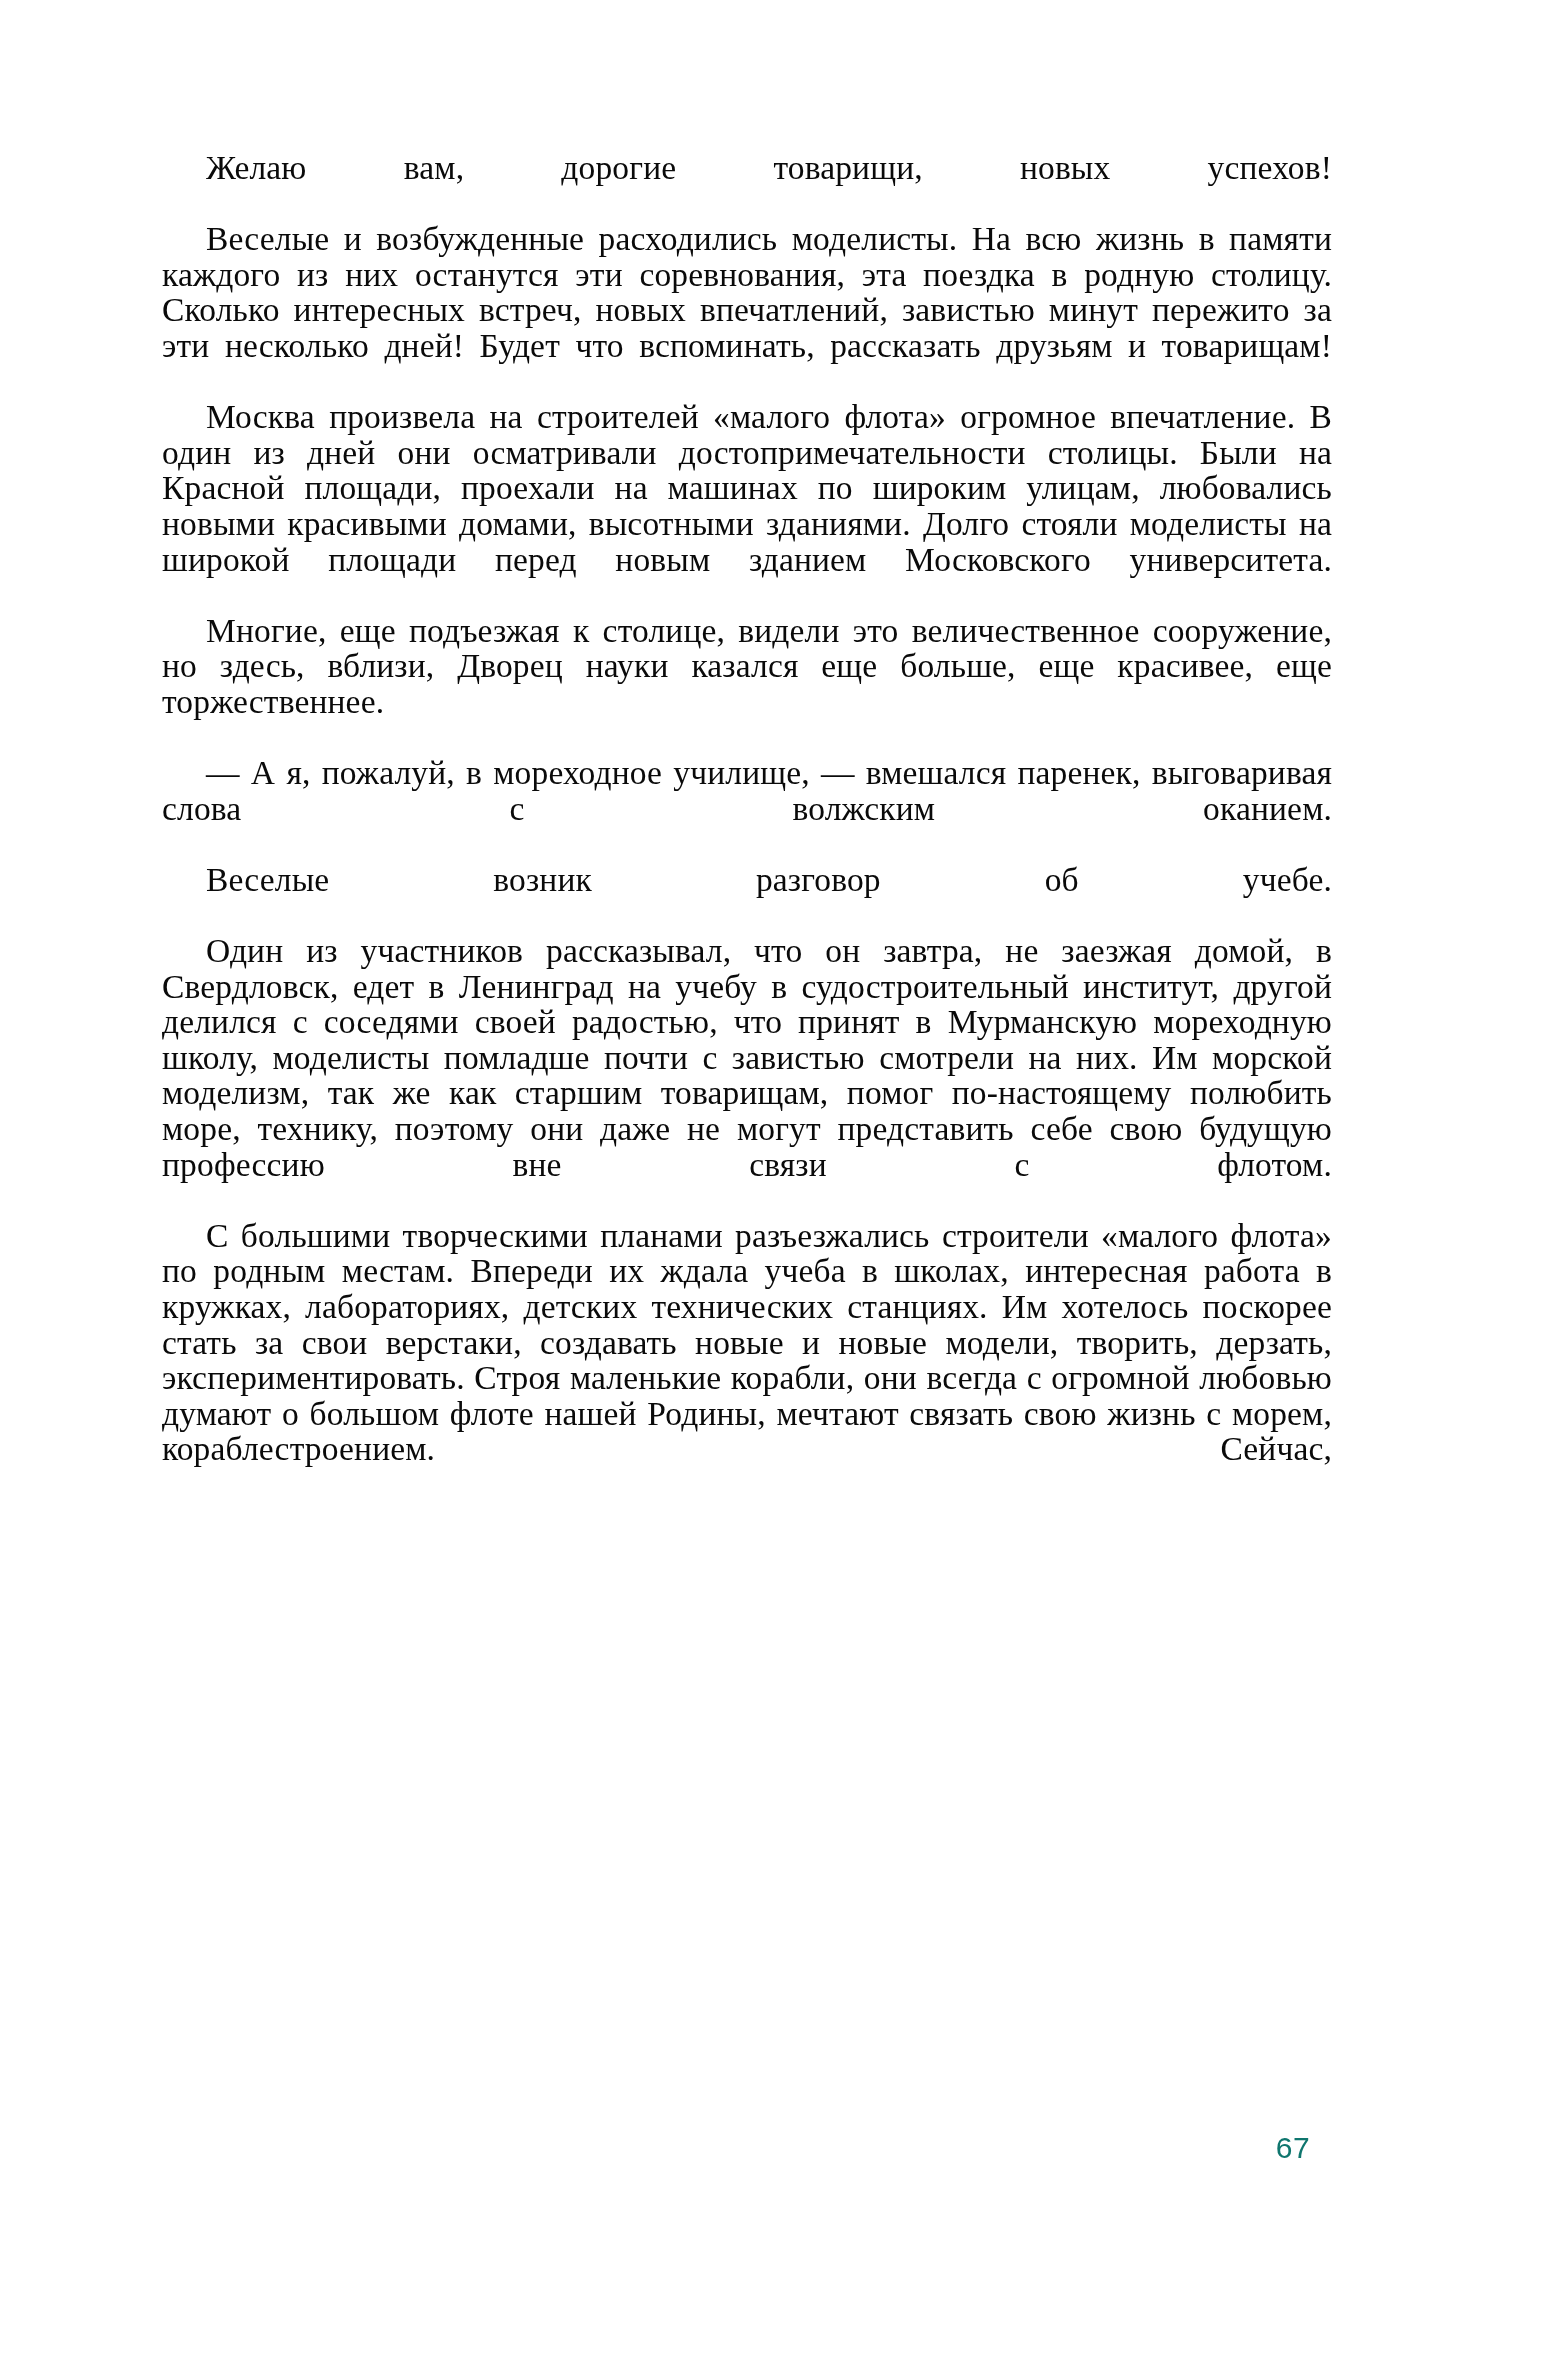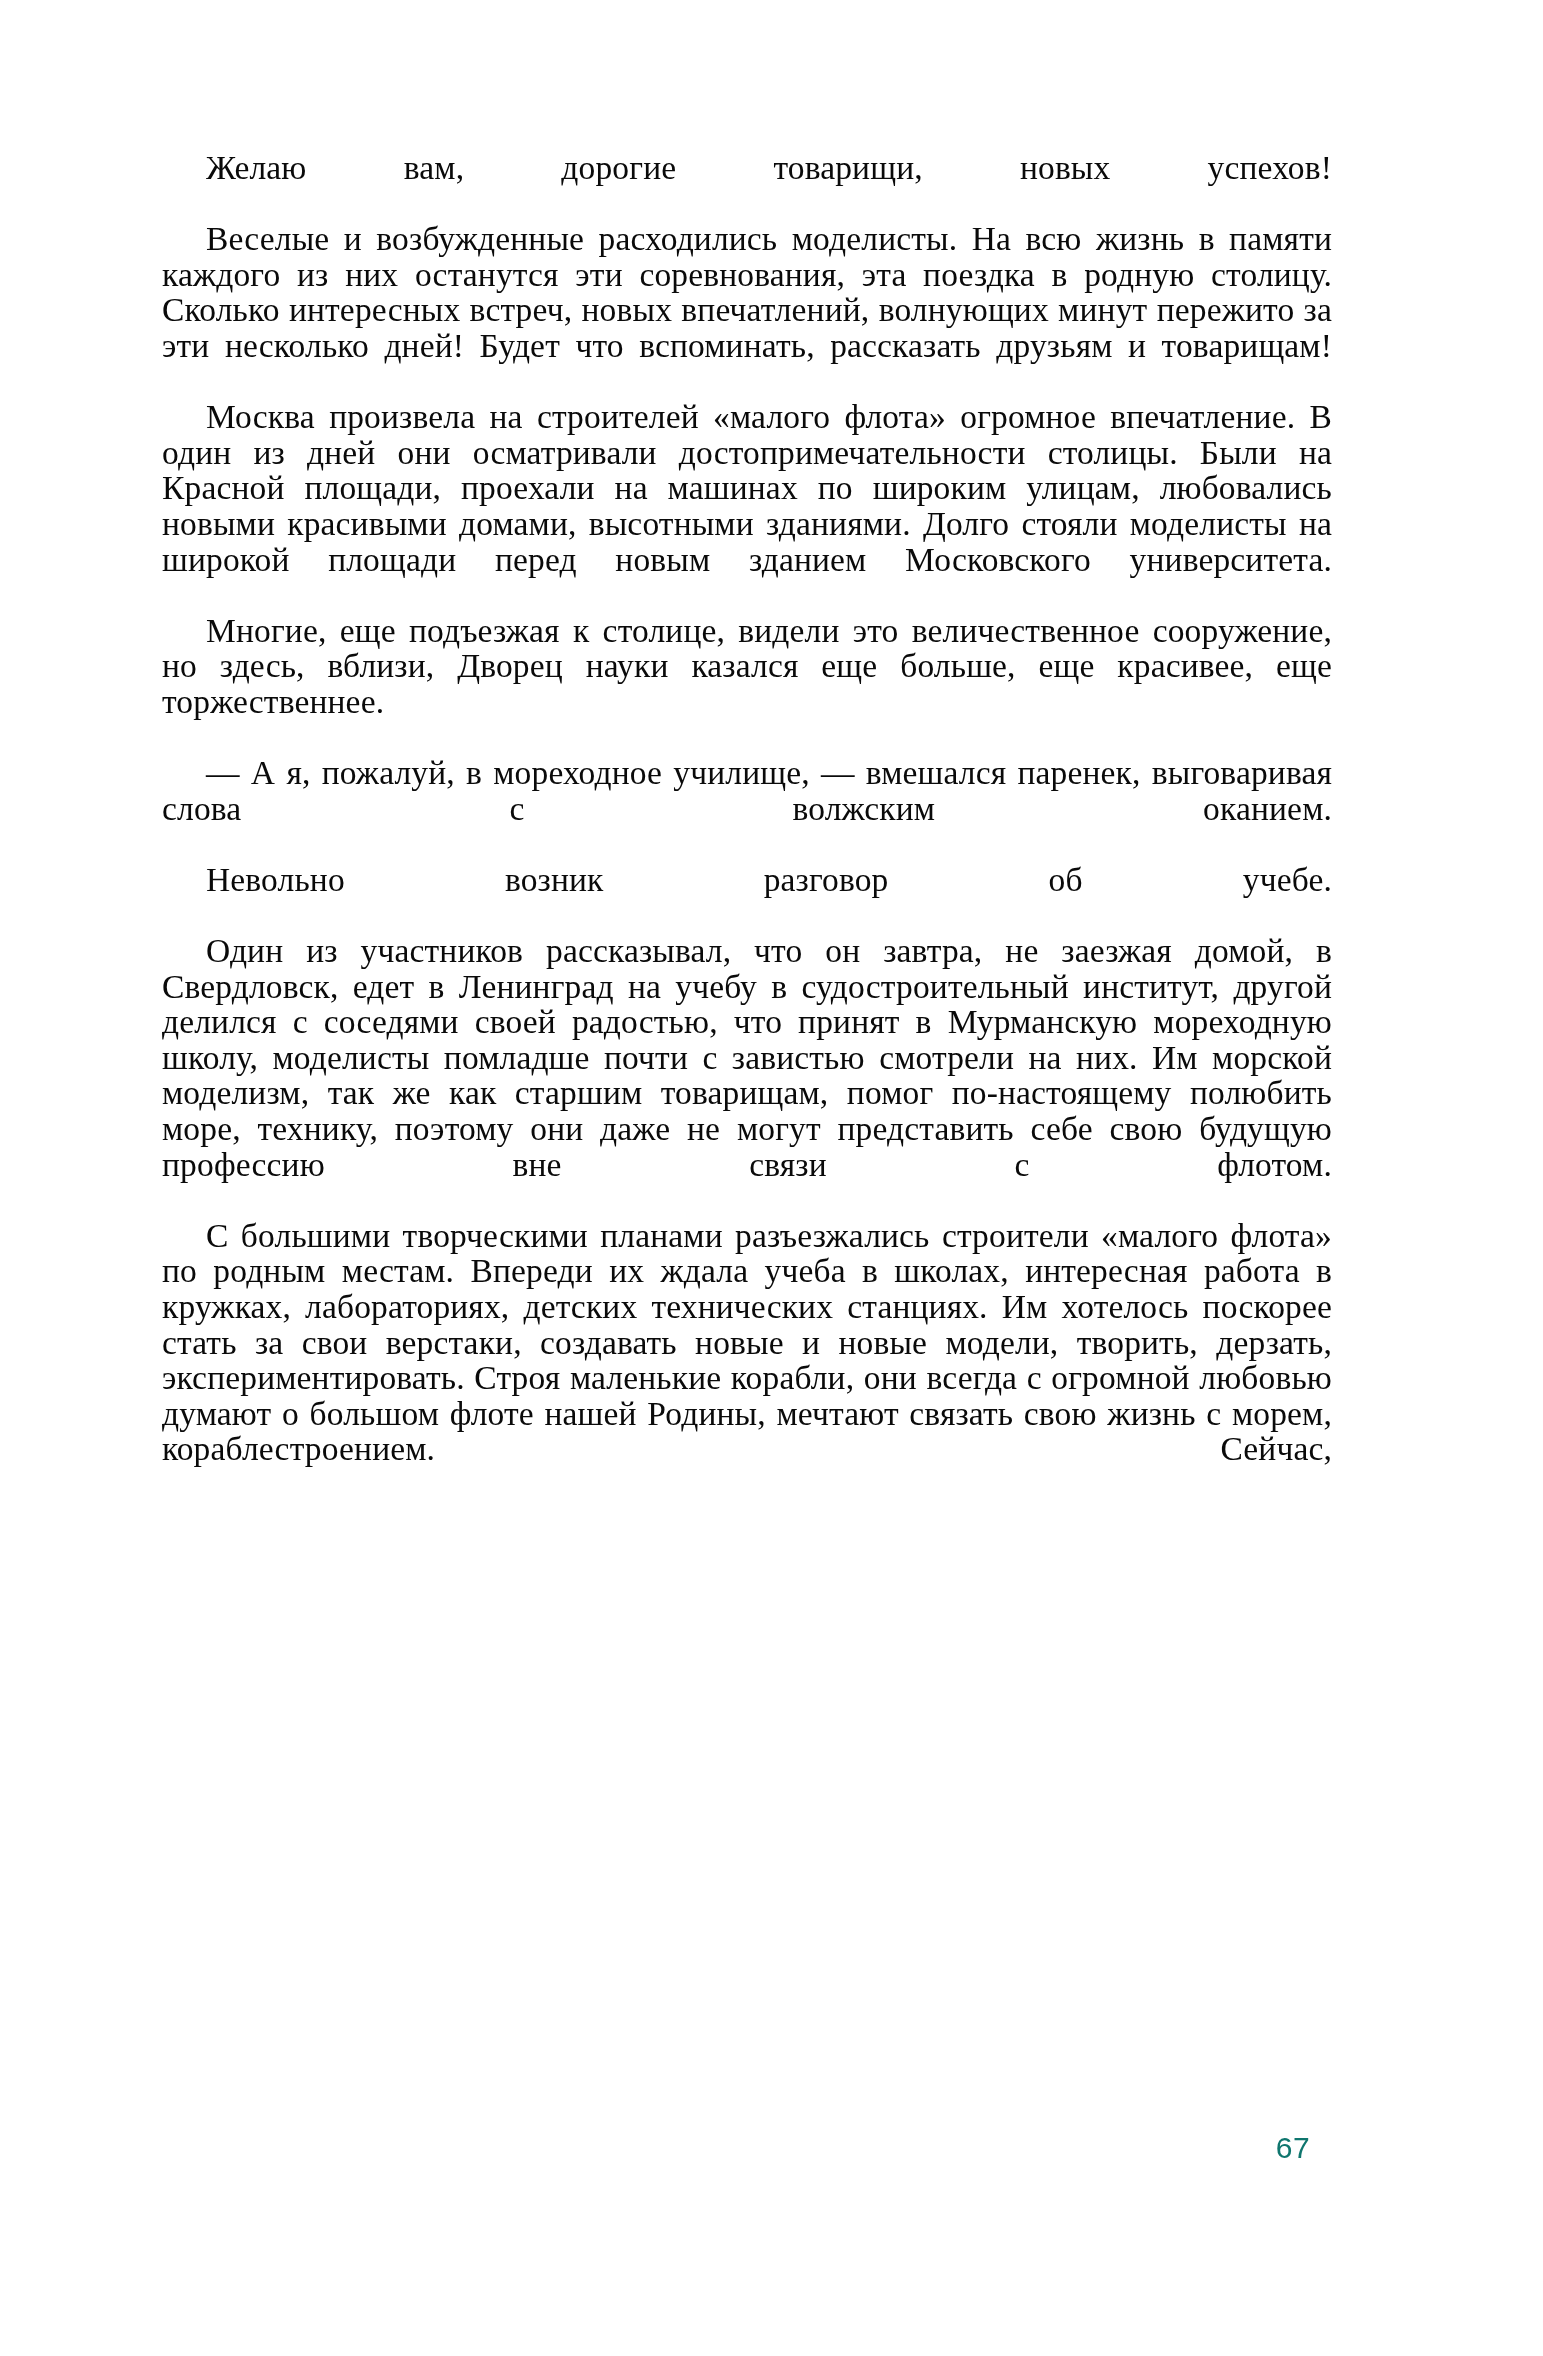--- a/index.html
+++ b/index.html
@@ -71,25 +71,25 @@
   }
 </style>
 </head>
 <body>
 
 <div id="page">
 
   <div id="textblock">
 
     <p class="para">Желаю вам, дорогие товарищи, новых успехов!</p>
-    <p class="para">Веселые и возбужденные расходились моделисты. На всю жизнь в памяти каждого из них останутся эти соревнования, эта поездка в родную столицу. Сколько интересных встреч, новых впечатлений, волнующих минут пережито за эти несколько дней!  Будет  что вспоминать, рассказать друзьям и товарищам!</p>
+    <p class="para">Веселые и возбужденные расходились моделисты. На всю жизнь в памяти каждого из них останутся эти соревнования, эта поездка в родную столицу. Сколько интересных встреч, новых впечатлений, завистью минут пережито за эти несколько дней!  Будет  что вспоминать, рассказать друзьям и товарищам!</p>
     <p class="para">Москва произвела на строителей «малого флота» огромное впечатление. В один из дней они осматривали достопримечательности столицы. Были на Красной площади, проехали на машинах по широким улицам, любовались новыми красивыми домами, высотными  зданиями. Долго стояли моделисты на широкой площади перед новым зданием Московского университета.</p>
     <p class="para">Многие, еще подъезжая к столице, видели это величественное сооружение, но здесь, вблизи, Дворец науки казался еще больше, еще красивее, еще торжественнее.</p>
     <p class="para">— А я, пожалуй, в мореходное училище, — вмешался паренек, выговаривая слова с волжским оканием.</p>
-    <p class="para">Невольно возник разговор об учебе.</p>
+    <p class="para">Веселые возник разговор об учебе.</p>
     <p class="para">Один из участников рассказывал, что он завтра,  не заезжая домой, в Свердловск, едет в Ленинград на учебу в судостроительный институт, другой делился с соседями своей радостью, что принят в Мурманскую мореходную школу, моделисты помладше почти с завистью смотрели на них. Им морской моделизм, так  же  как старшим товарищам, помог по-настоящему полюбить море, технику, поэтому они  даже не могут представить себе свою будущую профессию вне связи с флотом.</p>
     <p class="para">С  большими  творческими  планами  разъезжались строители «малого флота» по родным местам. Впереди их ждала учеба в школах, интересная работа в кружках, лабораториях, детских технических  станциях. Им хотелось поскорее стать за свои верстаки, создавать новые и новые  модели, творить,  дерзать,  экспериментировать. Строя маленькие корабли, они всегда с огромной любовью думают о большом флоте нашей Родины,  мечтают связать свою жизнь с морем, кораблестроением. Сейчас,</p>
 
   </div>
 
   <div id="folio">67</div>
 
 </div>
 
 </body></html>

